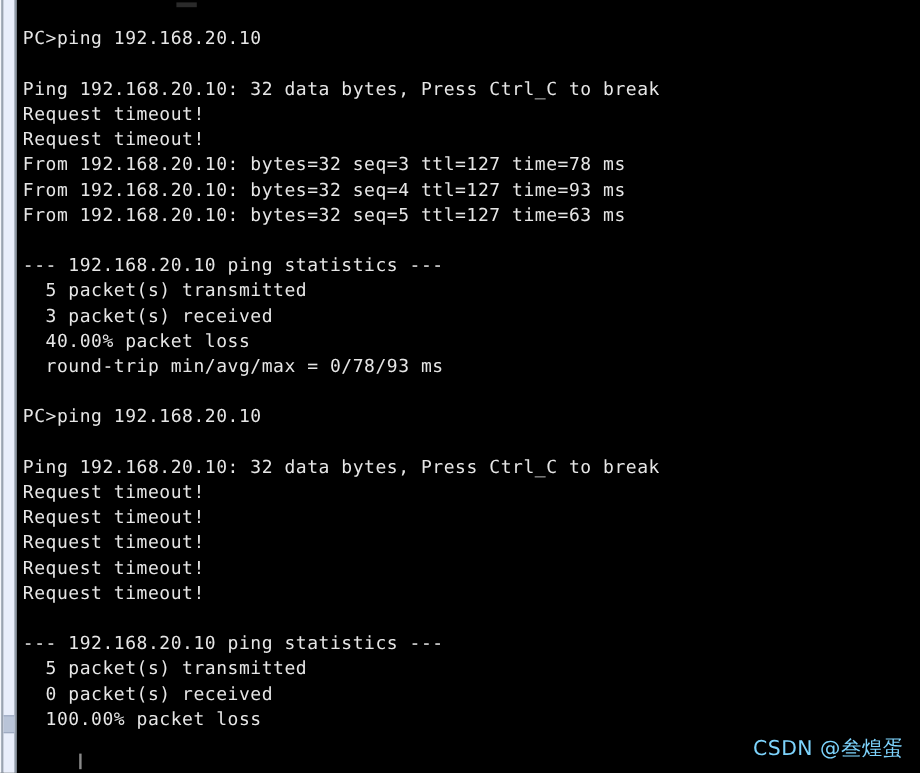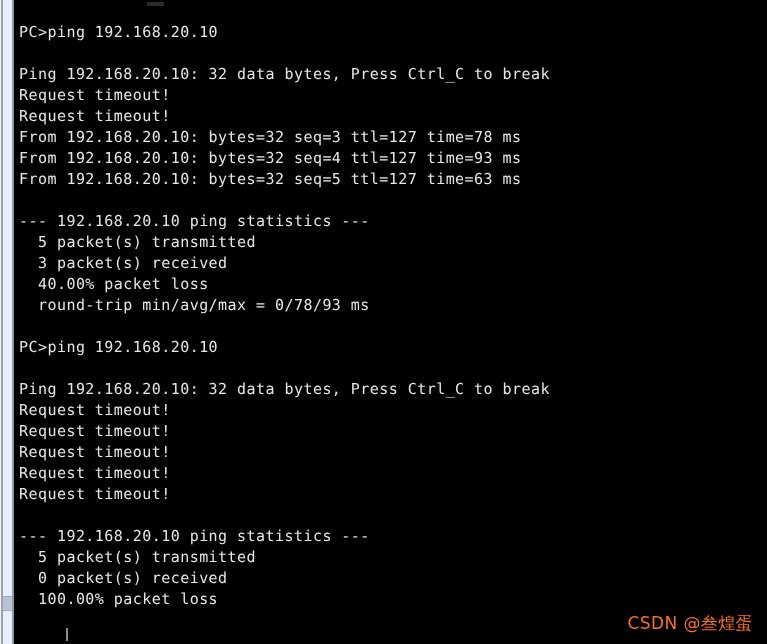--- a/index.html
+++ b/index.html
@@ -146,15 +146,15 @@
     <div class="edge-inner"></div>
     <div id="scroll-thumb"></div>
   </div>
 
   <div id="terminal" style="background: rgb(0, 0, 0);">
     <div id="top-artifact"></div>
     <div id="console-output" style="color: rgb(230, 230, 230);"><span class="line">PC&gt;ping 192.168.20.10</span><span class="line blank">&nbsp;</span><span class="line">Ping 192.168.20.10: 32 data bytes, Press Ctrl_C to break</span><span class="line">Request timeout!</span><span class="line">Request timeout!</span><span class="line">From 192.168.20.10: bytes=32 seq=3 ttl=127 time=78 ms</span><span class="line">From 192.168.20.10: bytes=32 seq=4 ttl=127 time=93 ms</span><span class="line">From 192.168.20.10: bytes=32 seq=5 ttl=127 time=63 ms</span><span class="line blank">&nbsp;</span><span class="line">--- 192.168.20.10 ping statistics ---</span><span class="line">  5 packet(s) transmitted</span><span class="line">  3 packet(s) received</span><span class="line">  40.00% packet loss</span><span class="line">  round-trip min/avg/max = 0/78/93 ms</span><span class="line blank">&nbsp;</span><span class="line">PC&gt;ping 192.168.20.10</span><span class="line blank">&nbsp;</span><span class="line">Ping 192.168.20.10: 32 data bytes, Press Ctrl_C to break</span><span class="line">Request timeout!</span><span class="line">Request timeout!</span><span class="line">Request timeout!</span><span class="line">Request timeout!</span><span class="line">Request timeout!</span><span class="line blank">&nbsp;</span><span class="line">--- 192.168.20.10 ping statistics ---</span><span class="line">  5 packet(s) transmitted</span><span class="line">  0 packet(s) received</span><span class="line">  100.00% packet loss</span></div>
     <div id="cursor"></div>
   </div>
 
-  <div id="watermark" style="color: #f97316;">CSDN @叁煌蛋</div>
+  <div id="watermark" style="color: #7dd3fc;">CSDN @叁煌蛋</div>
 
 </div>
 
 </body></html>

